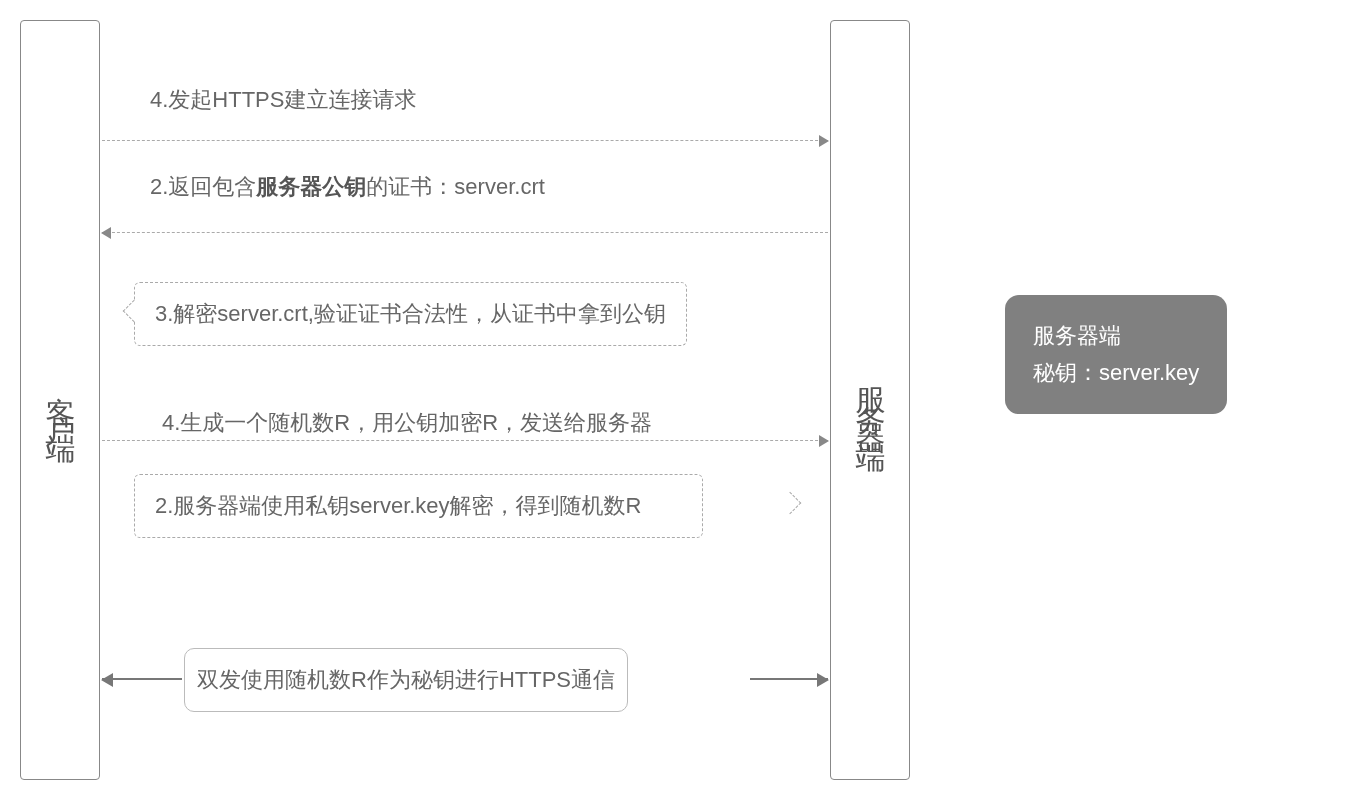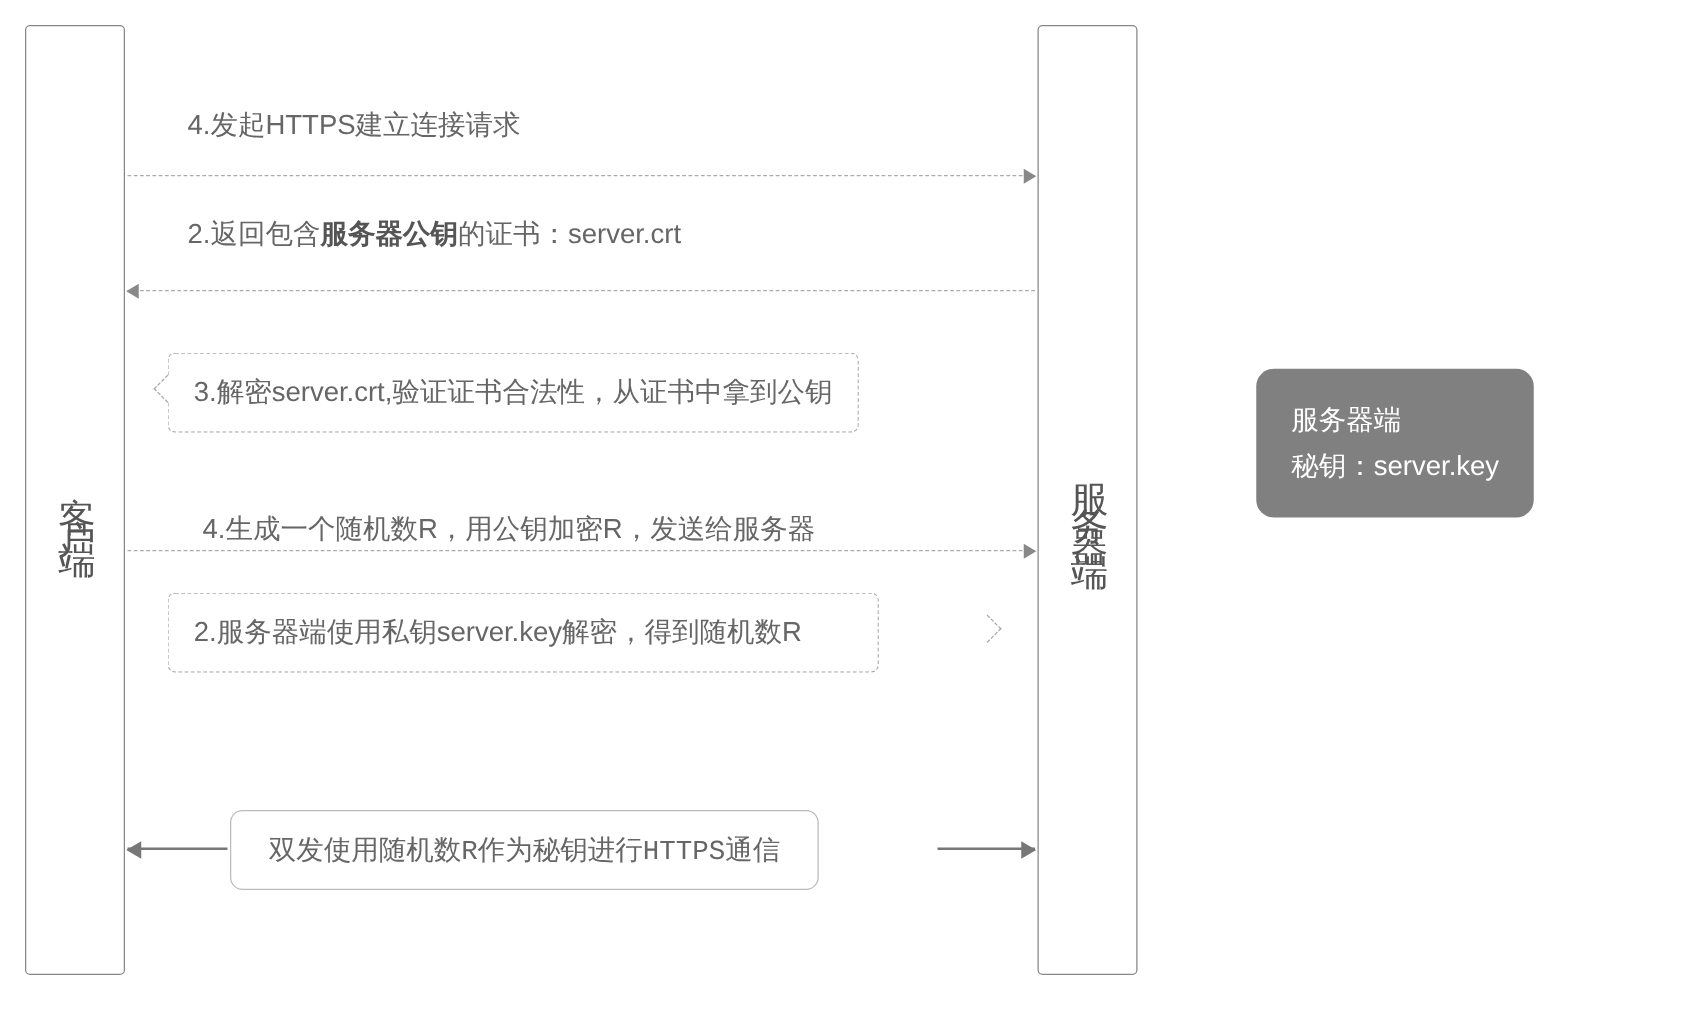--- a/index.html
+++ b/index.html
@@ -101,24 +101,23 @@
       border-top: 1.5px dashed #aaa;
       background: #fff;
       transform: rotate(45deg);
     }
     .final-box {
       position: absolute;
       border: 1.5px solid #bbb;
       border-radius: 10px;
       font-size: 22px;
       color: #666;
-      padding: 16px 30px;
+      padding: 16px 12px;
       background: #fff;
       white-space: nowrap;
-      font-family: Liberation Mono, monospace;
     }
     .solid-arrow {
       position: absolute;
       border-top: 2.5px solid #777;
       height: 0;
     }
     .solid-arrow.arrow-right::after {
       right: -1px;
       top: -7px;
       border-top: 7px solid transparent;

